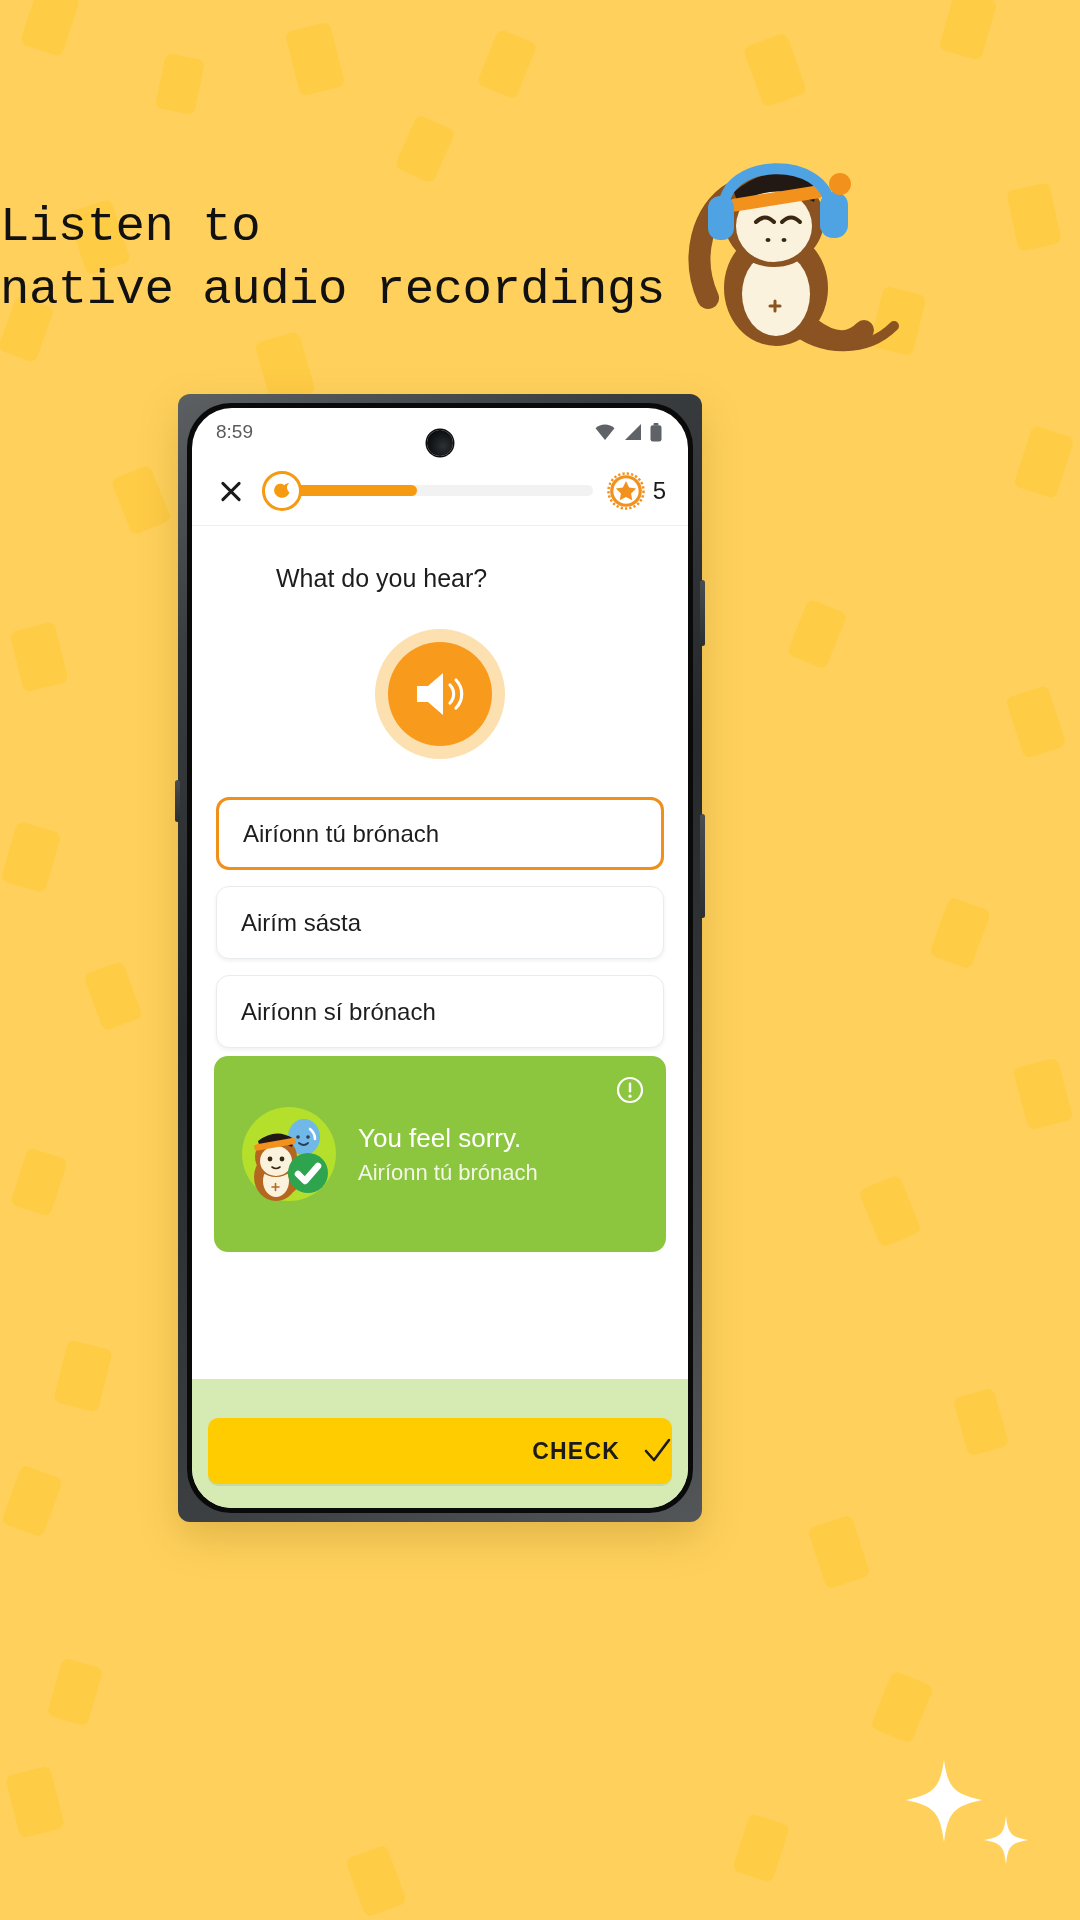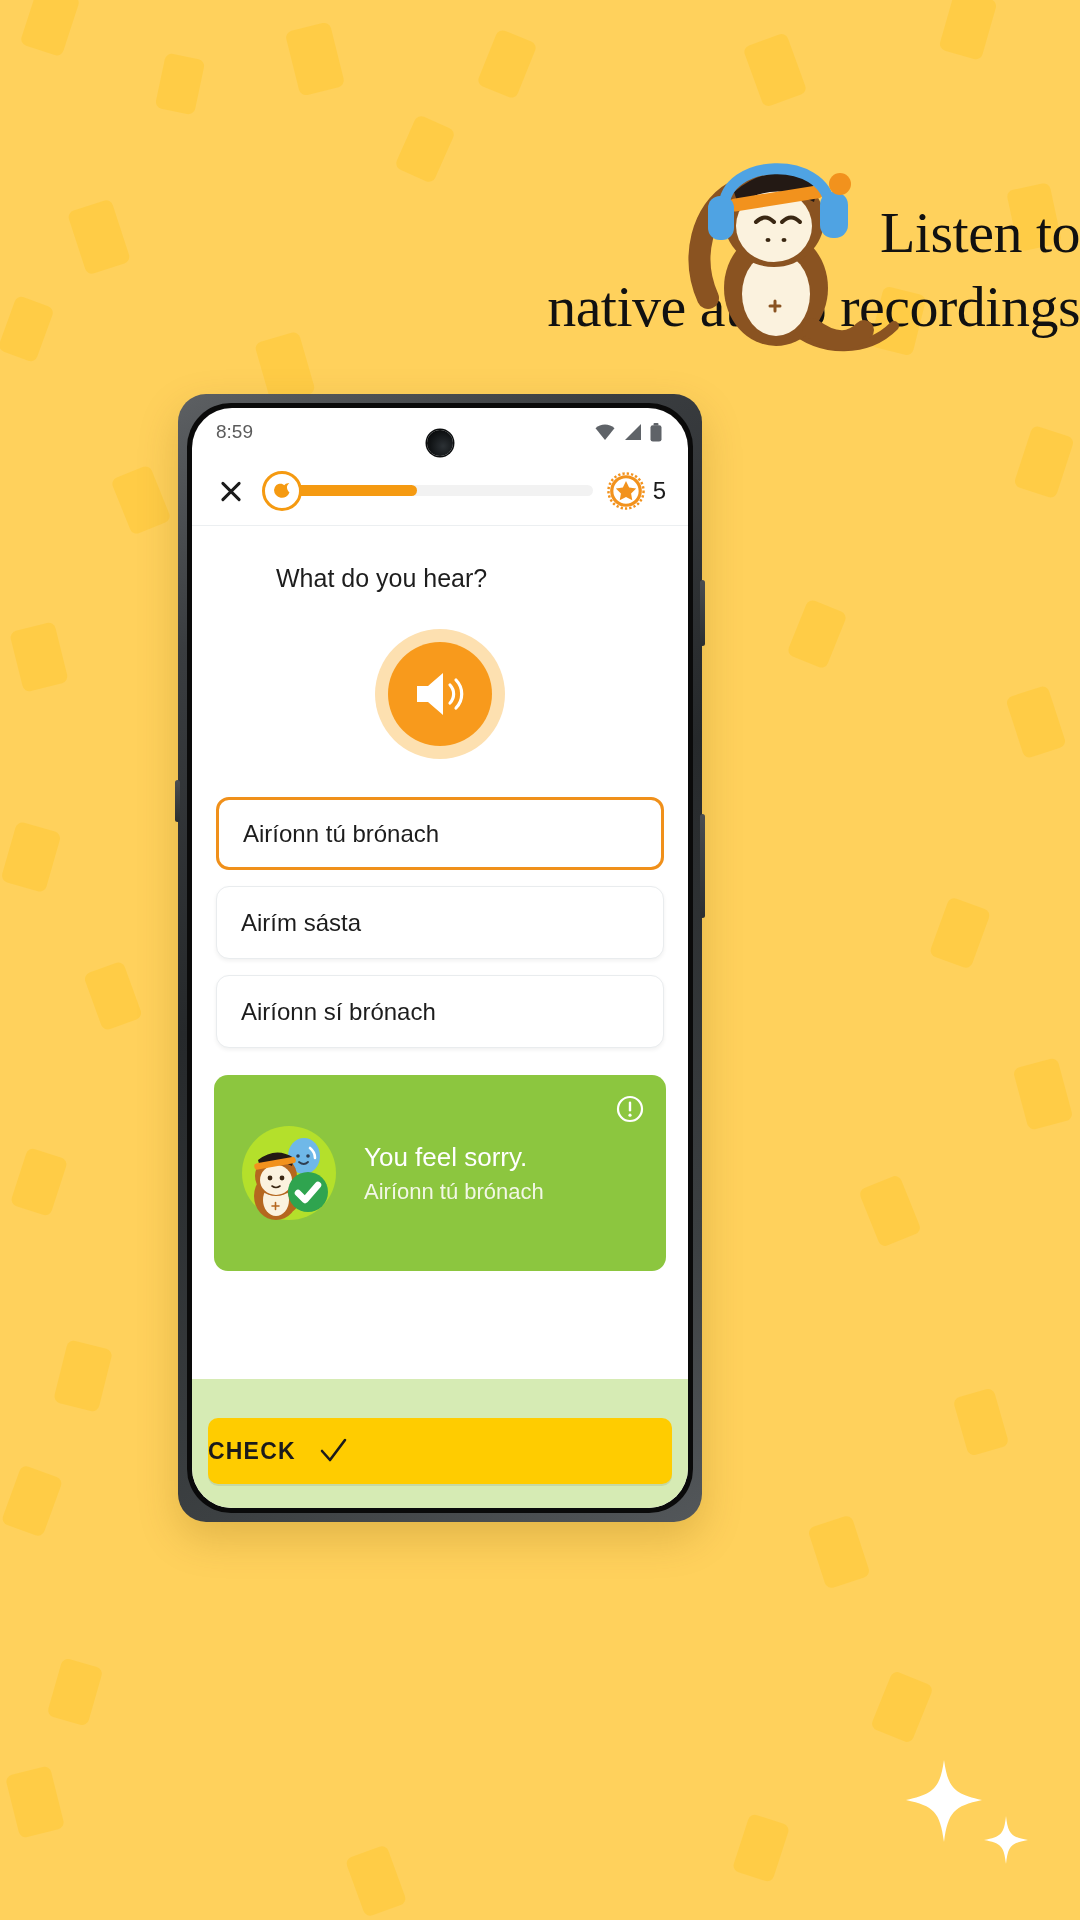--- a/index.html
+++ b/index.html
@@ -12,39 +12,39 @@
   }
 
   
   #confetti { position:absolute; inset:0; z-index:0; pointer-events:none; }
   .conf { position:absolute; background:#FFCB42; border-radius:7px; opacity:.85; }
 
   
   .headline {
     position:absolute; z-index:3;
     left:0; right:0; top:196px;
-    text-align:right;
+    text-align:left;
     color:#111;
-    font-family:Liberation Serif, serif;
-    font-size:58px;
+    font-family:Liberation Mono, monospace;
+    font-size:49px;
     font-weight:400;
     line-height:1.28;
     letter-spacing:-0.5px;
   }
   .headline .l2 { display:block; }
 
   
   #top-mascot { position:absolute; z-index:4; left:672px; top:130px; width:230px; height:240px; }
 
   
   .phone {
     position:absolute; z-index:5;
     left:178px; top:394px;
     width:524px; height:1128px;
-    border-radius:28px;
+    border-radius:12px;
     background:linear-gradient(150deg,#5d6063 0%,#3a3d40 18%,#26292b 45%,#3c4042 80%,#53575a 100%);
     padding:9px;
     box-shadow:0 16px 40px rgba(120,80,0,.22);
   }
   .phone-inner {
     width:100%; height:100%;
     border-radius:44px;
     background:#0a0a0a;
     padding:5px;
   }
@@ -157,48 +157,48 @@
     font-size:24px; color:#1d1d1d;
     cursor:pointer;
   }
   .option.selected {
     border:3px solid #F0901A;
     box-shadow:none;
   }
 
   
   .feedback {
-    margin:27px 22px 0 22px;
+    margin:8px 22px 0 22px;
     background:#8CC63F;
     border-radius:14px;
     height:196px;
     position:relative;
     display:flex; align-items:center;
     padding:0 26px;
-    gap:26px;
+    gap:20px;
   }
   .fb-info {
     position:absolute; right:22px; top:20px;
     width:28px; height:28px; cursor:pointer;
   }
   .fb-avatar { width:98px; height:98px; flex:0 0 98px; position:relative; }
   .fb-text { display:flex; flex-direction:column; gap:6px; }
   .fb-title { font-size:26px; color:#fff; font-family:"Liberation Sans",sans-serif; }
   .fb-sub { font-size:22px; color:#f2f7e6; font-family:"Liberation Sans",sans-serif; }
 
   
   .bottom-bar {
     margin-top:auto;
     background:#D6EBB4;
     padding:12px 16px 24px 16px;
   }
   .check-btn {
     height:66px; border-radius:10px;
     background:#FFCC00;
-    display:flex; align-items:center; justify-content:flex-start;
+    display:flex; align-items:center; justify-content:flex-end;
     gap:22px; cursor:pointer;
     box-shadow:0 2px 0 rgba(0,0,0,.08);
     margin-top:27px;
   }
   .check-label {
     font-size:23px; font-weight:bold; letter-spacing:1.2px; color:#1b1b1b;
     font-family:"Liberation Sans",sans-serif;
   }
 
   

